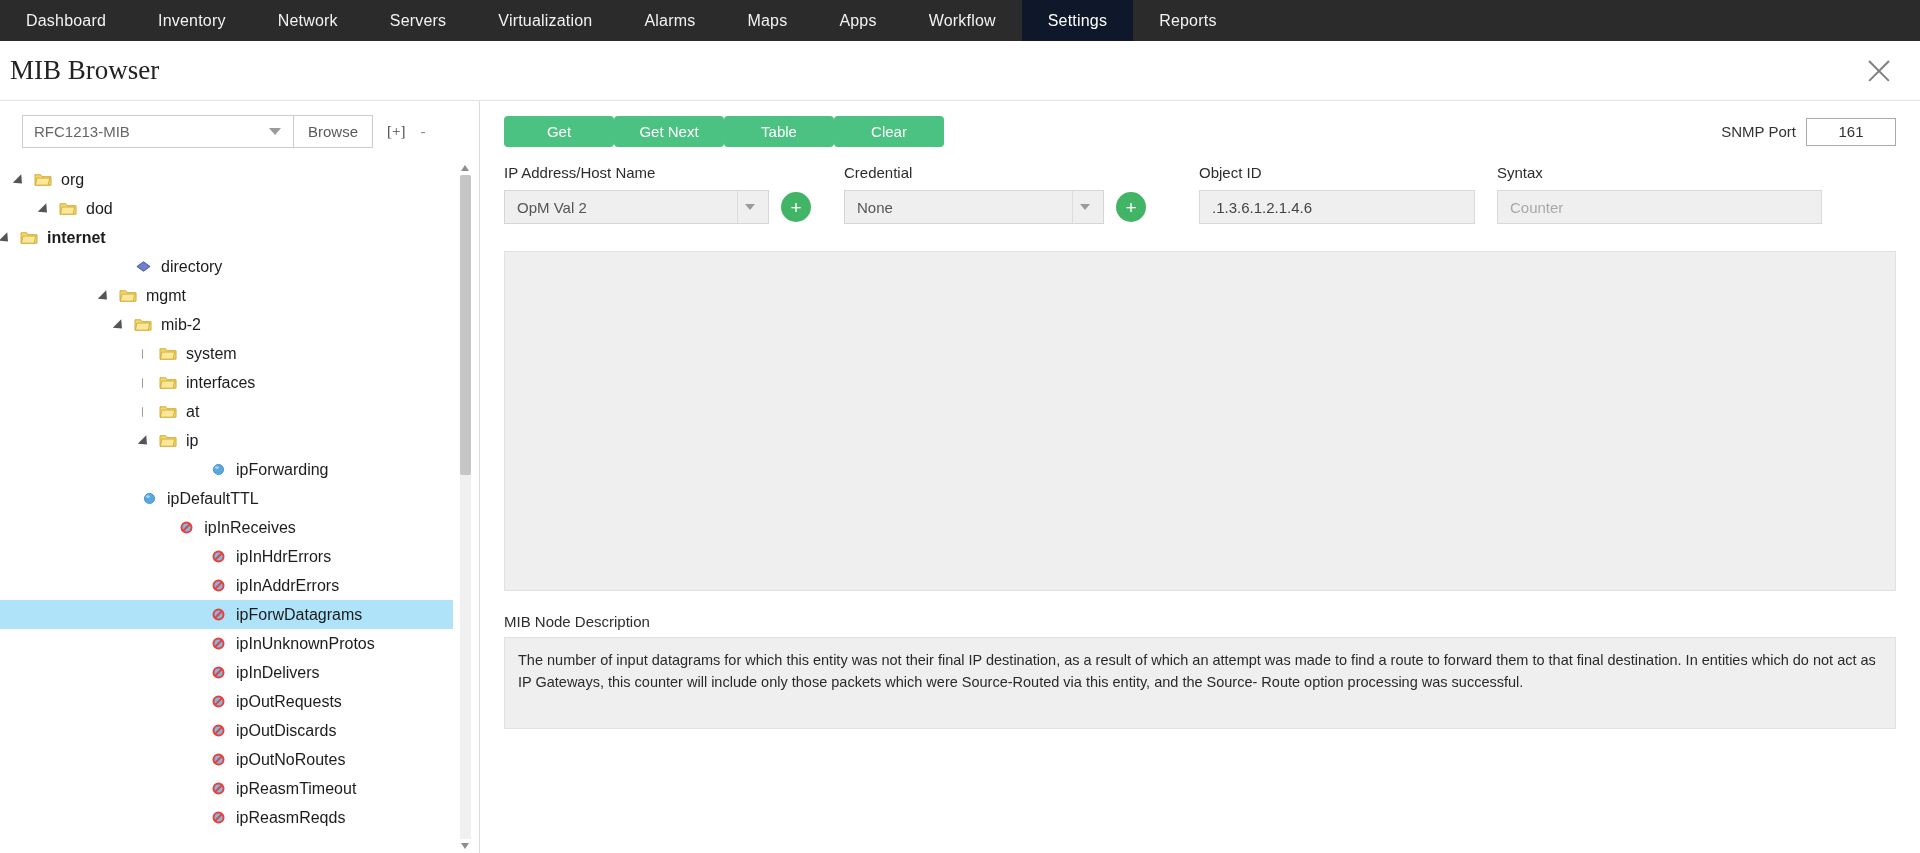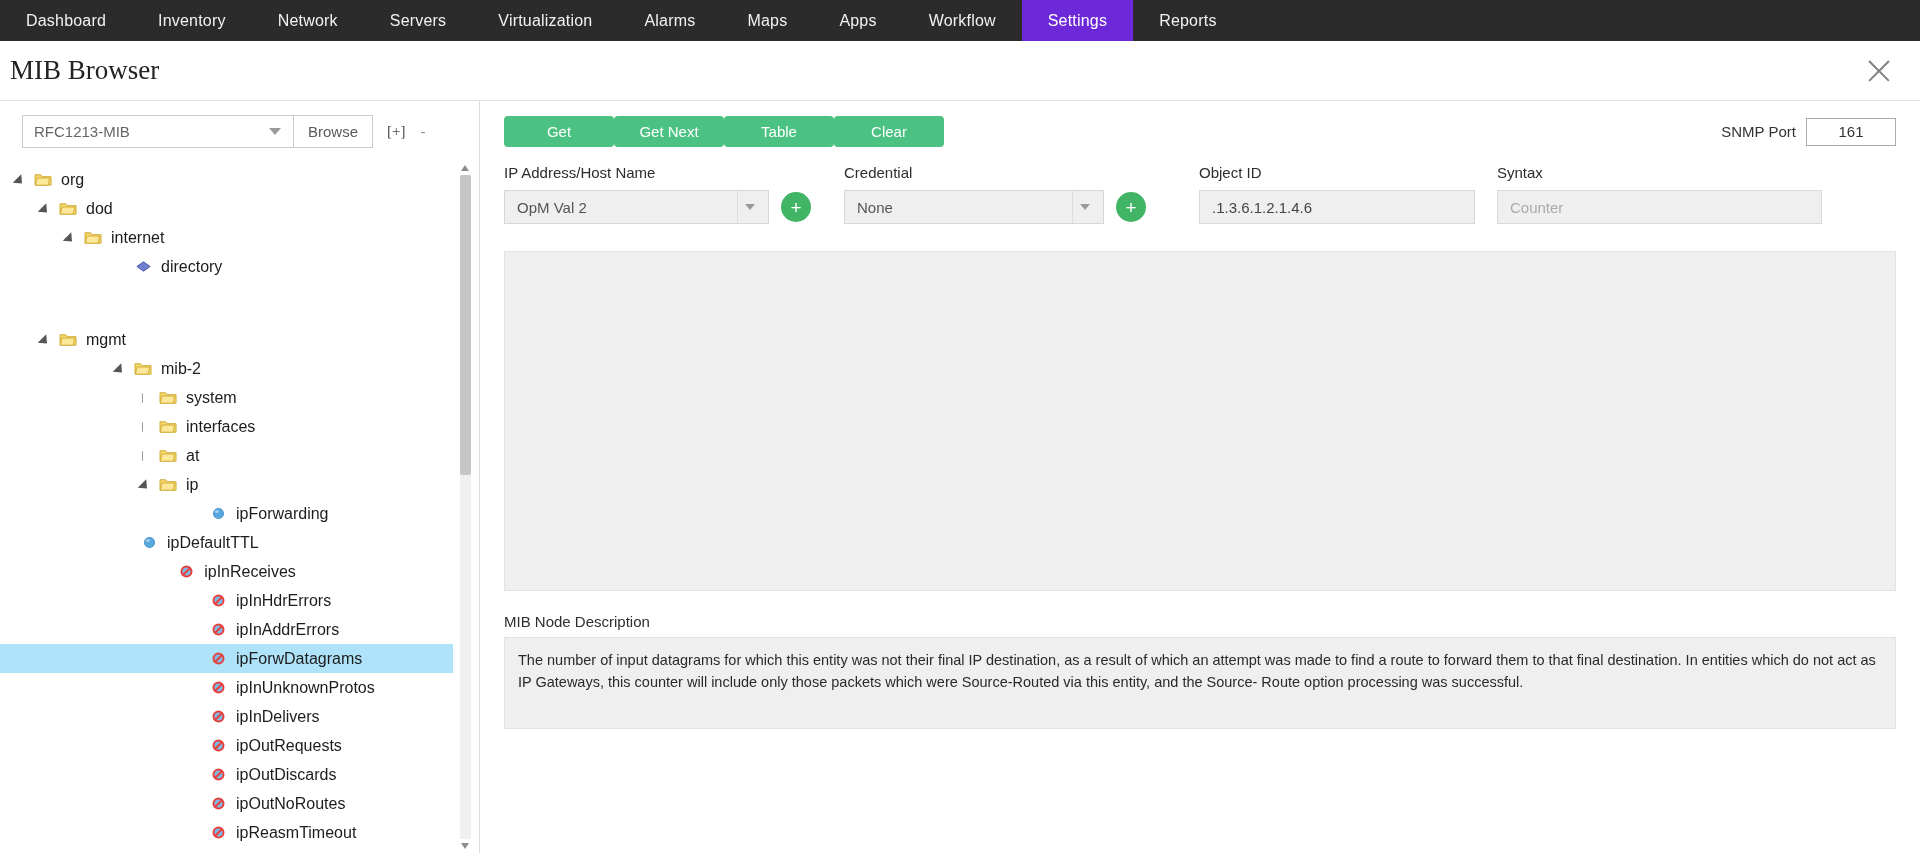--- a/index.html
+++ b/index.html
@@ -20,21 +20,21 @@
   }
   .nav-item {
     display: flex; align-items: center; justify-content: center;
     padding: 16px 26px;
     color: #f2f2f2;
     font-size: 16px;
     letter-spacing: .2px;
     cursor: pointer;
     white-space: nowrap;
   }
-  .nav-item.active { background: #6d28d9; color: #ffffff; }
+  .nav-item.active { background: #0f172a; color: #ffffff; }
 
   
   .page-header {
     height: 60px;
     border-bottom: 1px solid #e2e2e2;
     display: flex;
     align-items: center;
     justify-content: space-between;
     padding: 0 24px 0 10px;
     background: #fff;
@@ -353,36 +353,36 @@
             <span class="tlabel">org</span>
           </div>
           <div class="tnode" style="padding-left: 39px;">
             <span class="exp open"></span>
             <span class="ico"><svg viewBox="0 0 20 18" width="19" height="17">
                 <path d="M1 4h6l1.6 2H18v9H1z" fill="#f6d76b" stroke="#c9a227" stroke-width="0.9"></path>
                 <path d="M3 7.5h13.5l-1.5 7.5H1.5z" fill="#fde89a" stroke="#c9a227" stroke-width="0.8"></path>
               </svg></span>
             <span class="tlabel">dod</span>
           </div>
-          <div class="tnode" style="padding-left: 64px;">
+          <div class="tnode" style=" font-weight: bold;">
             <span class="exp open"></span>
             <span class="ico"><svg viewBox="0 0 20 18" width="19" height="17">
                 <path d="M1 4h6l1.6 2H18v9H1z" fill="#f6d76b" stroke="#c9a227" stroke-width="0.9"></path>
                 <path d="M3 7.5h13.5l-1.5 7.5H1.5z" fill="#fde89a" stroke="#c9a227" stroke-width="0.8"></path>
               </svg></span>
             <span class="tlabel">internet</span>
           </div>
           <div class="tnode" style="padding-left: 114px;">
             <span class="exp "></span>
             <span class="ico"><svg viewBox="0 0 20 18" width="19" height="17">
                 <path d="M10 4l7 5-7 5-7-5z" fill="#6f7fd0" stroke="#3d4a9b" stroke-width="0.9"></path>
               </svg></span>
             <span class="tlabel">directory</span>
           </div>
-          <div class="tnode" style="padding-left: 39px; margin-top: 44px;">
+          <div class="tnode" style="padding-left: 99px;">
             <span class="exp open"></span>
             <span class="ico"><svg viewBox="0 0 20 18" width="19" height="17">
                 <path d="M1 4h6l1.6 2H18v9H1z" fill="#f6d76b" stroke="#c9a227" stroke-width="0.9"></path>
                 <path d="M3 7.5h13.5l-1.5 7.5H1.5z" fill="#fde89a" stroke="#c9a227" stroke-width="0.8"></path>
               </svg></span>
             <span class="tlabel">mgmt</span>
           </div>
           <div class="tnode" style="padding-left: 114px;">
             <span class="exp open"></span>
             <span class="ico"><svg viewBox="0 0 20 18" width="19" height="17">

